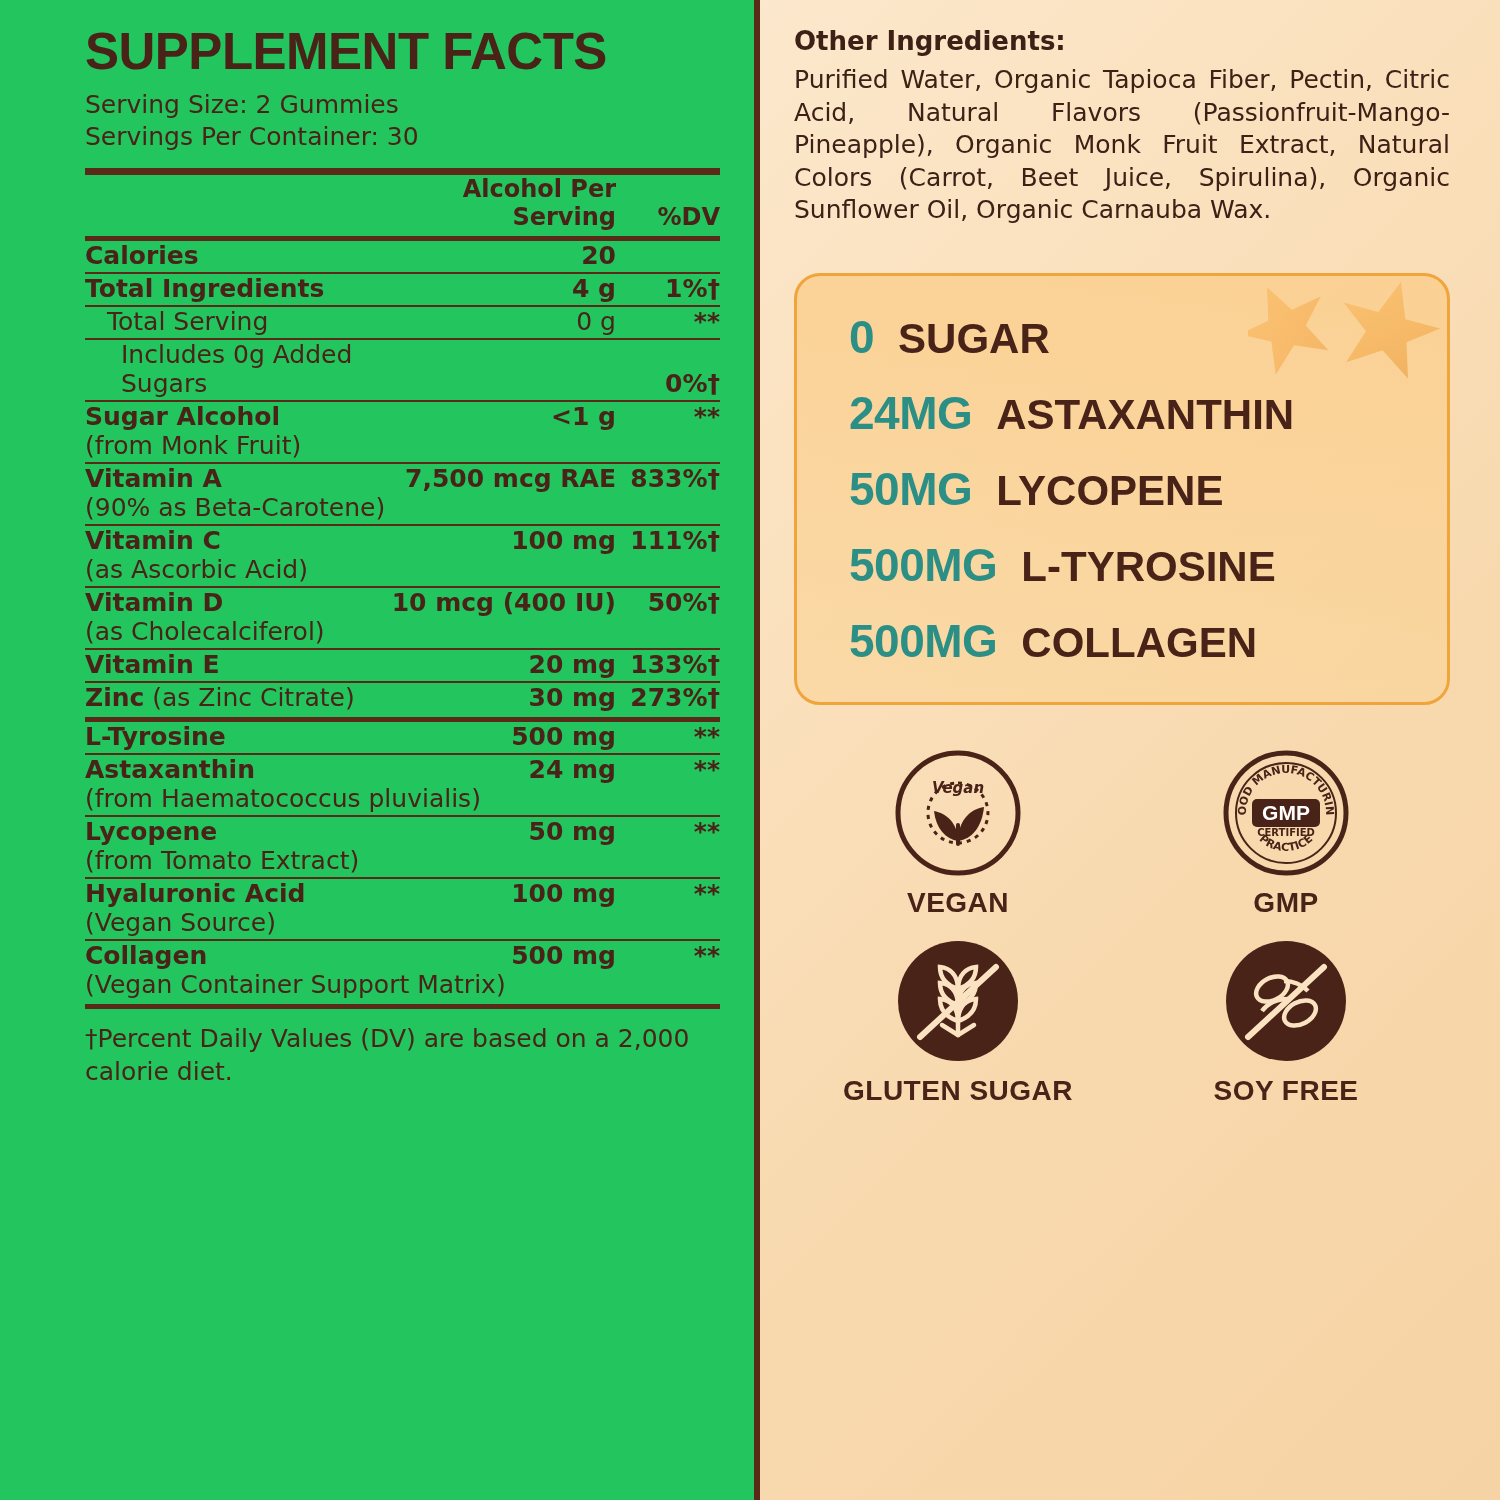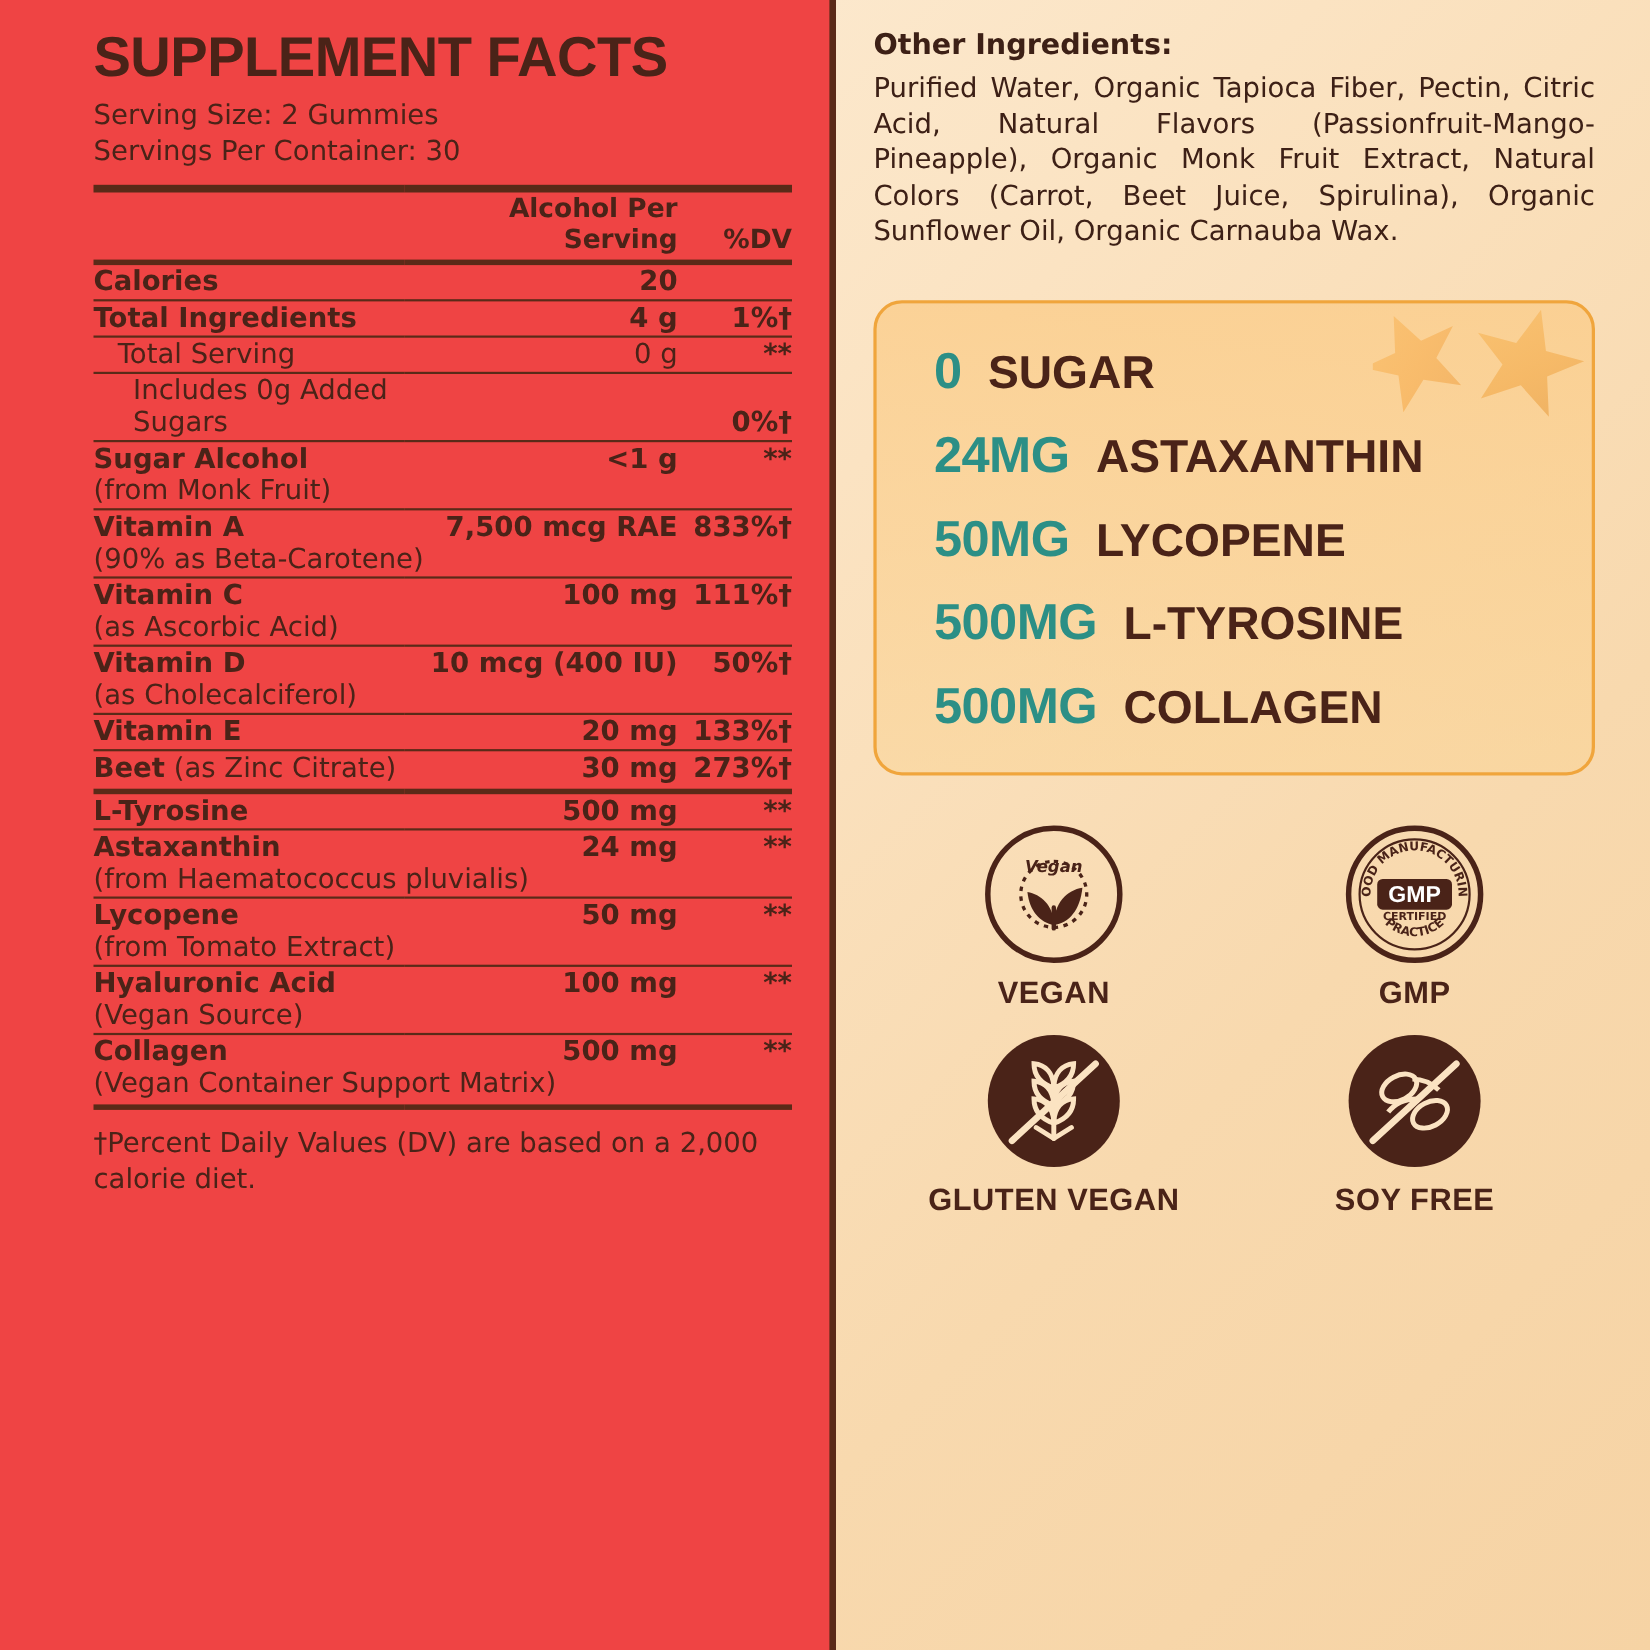--- a/index.html
+++ b/index.html
@@ -19,21 +19,21 @@
     position: relative;
     width: 1500px;
     height: 1500px;
     display: flex;
   }
 
   
   .left {
     position: relative;
     width: 760px;
-    background: #ef4444;
+    background: #22c55e;
     box-sizing: border-box;
     padding: 10px 40px 10px 85px;
   }
   .left::after {
     content: "";
     position: absolute;
     top: 0; right: 0; bottom: 0;
     width: 6px;
     background: #5a2a18;
   }
@@ -316,21 +316,21 @@
       <tr class="row">
         <td class="nm">Vitamin E</td>
         <td class="amt">20 mg</td>
         <td class="dv">133%†</td>
       </tr>
       <tr class="rule-thin">
             <td colspan="3"></td>
           </tr>
 
       <tr class="row">
-        <td class="nm"><span>Beet</span><span class="lite"> (as Zinc Citrate)</span></td>
+        <td class="nm"><span>Zinc</span><span class="lite"> (as Zinc Citrate)</span></td>
         <td class="amt">30 mg</td>
         <td class="dv">273%†</td>
       </tr>
 
       <tr class="rule-med">
             <td colspan="3"></td>
           </tr>
 
       <tr class="row">
         <td class="nm">L-Tyrosine</td>
@@ -486,21 +486,21 @@
             <path d="M64 52 C76 48 82 40 82 30 C71 31 65 39 64 50"></path>
             <path d="M64 68 C52 64 46 56 46 46 C57 47 63 55 64 66"></path>
             <path d="M64 68 C76 64 82 56 82 46 C71 47 65 55 64 66"></path>
             <path d="M64 84 C52 80 46 72 46 62 C57 63 63 71 64 82"></path>
             <path d="M64 84 C76 80 82 72 82 62 C71 63 65 71 64 82"></path>
             <path d="M64 98 L48 88"></path>
             <path d="M64 98 L80 88"></path>
           </g>
           <path d="M26 100 L102 30" stroke="#fbe3c2" stroke-width="6" stroke-linecap="round"></path>
         </svg>
-        <div class="badge-label">GLUTEN VEGAN</div>
+        <div class="badge-label">GLUTEN SUGAR</div>
       </div>
 
       <div class="badge">
         <svg class="badge-mark" viewBox="0 0 128 128">
           <circle cx="64" cy="64" r="60" fill="#4a2318"></circle>
           <g stroke="#fbe3c2" stroke-width="4.5" fill="none">
             <ellipse cx="50" cy="52" rx="17" ry="11" transform="rotate(-28 50 52)"></ellipse>
             <ellipse cx="78" cy="76" rx="17" ry="11" transform="rotate(-28 78 76)"></ellipse>
             <path d="M40 74 C46 66 56 62 66 62"></path>
             <path d="M62 44 C72 44 80 48 86 54"></path>

